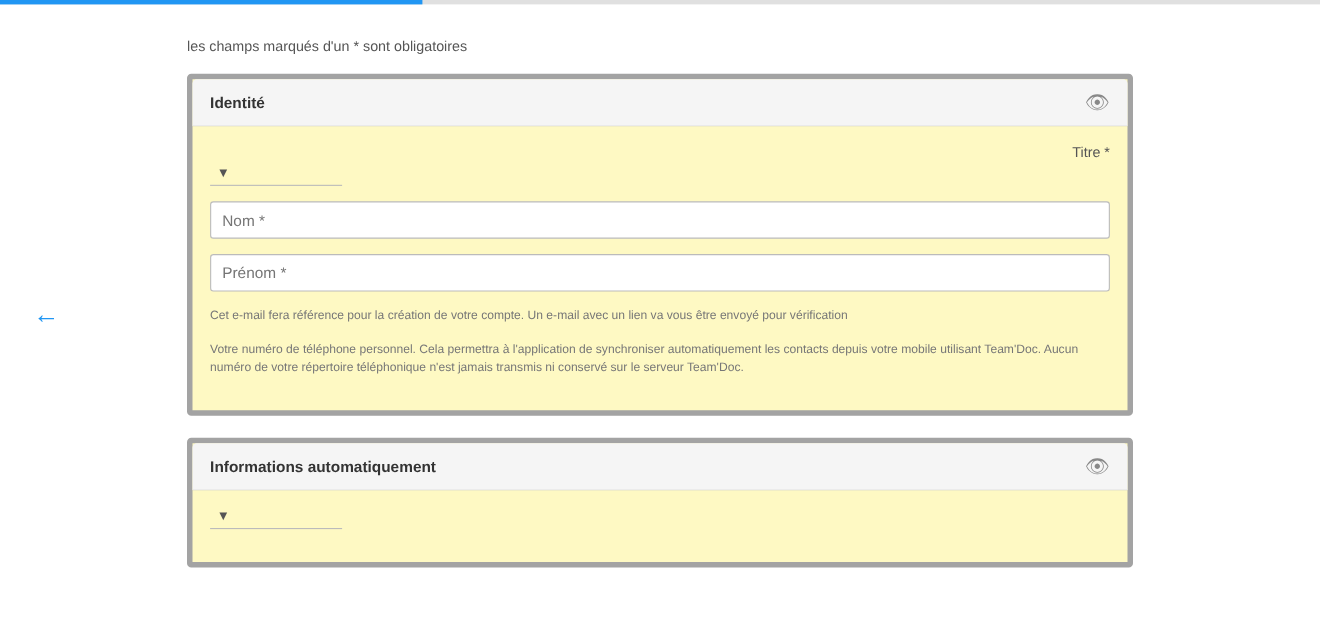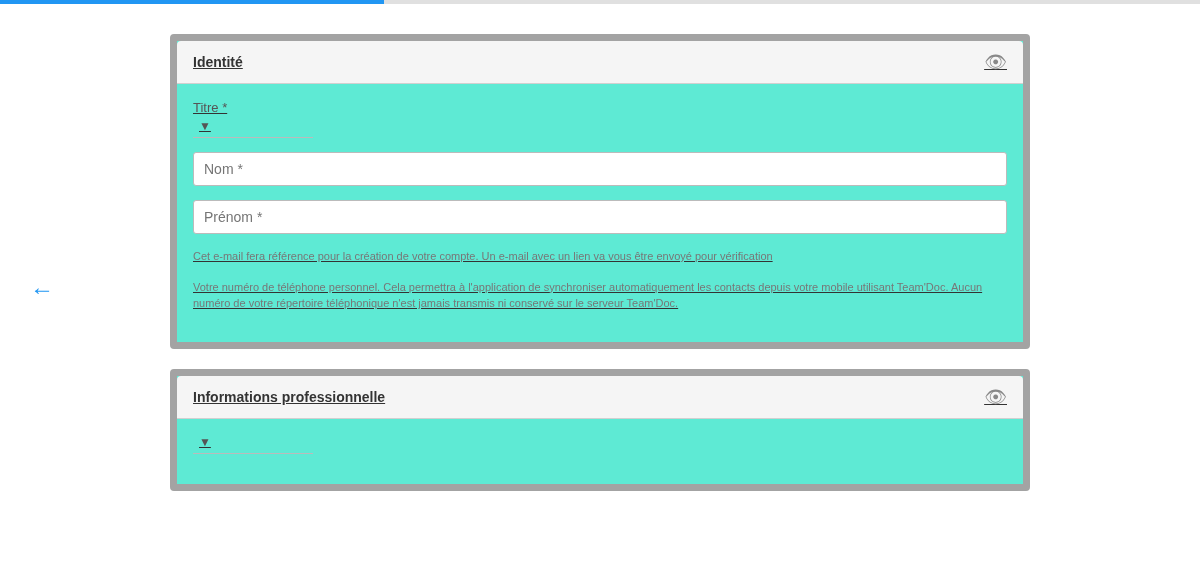--- a/index.html
+++ b/index.html
@@ -38,25 +38,24 @@
       cursor: pointer;
     }
 
     .required-note {
       font-size: 13px;
       color: #555;
       margin-bottom: 18px;
     }
 
     .section {
-      border: 7px solid #a3a3a3;
+      border: 5px solid #a3a3a3;
       border-radius: 4px;
       margin-bottom: 20px;
-      background: #5eead4;
-      text-decoration: underline;
+      background: #fef9c3;
     }
 
     .section-header {
       background: #f5f5f5;
       padding: 10px 16px;
       display: flex;
       align-items: center;
       justify-content: space-between;
       border-bottom: 1px solid #d0d0d0;
       border-radius: 4px 4px 0 0;
@@ -79,20 +78,21 @@
     }
 
     .field-group {
       margin-bottom: 14px;
     }
 
     .field-label {
       font-size: 13px;
       color: #555;
       margin-bottom: 4px;
+      text-align: right;
     }
 
     .dropdown-container {
       display: flex;
       align-items: center;
       border-bottom: 1px solid #bbb;
       padding-bottom: 4px;
       width: 120px;
       cursor: pointer;
     }
@@ -124,20 +124,21 @@
 <body>
 
 <div class="progress-bar-container">
   <div class="progress-bar" style="width: 32%;"></div>
 </div>
 
 <div class="back-arrow">←</div>
 
 <div class="page-wrapper">
 
+  <div class="required-note">les champs marqués d'un * sont obligatoires</div>
 
   <div class="section">
     <div class="section-header">
       <span class="section-title">Identité</span>
       <span class="eye-icon">👁</span>
     </div>
     <div class="section-body">
 
       <div class="field-group">
         <div class="field-label">Titre *</div>
@@ -160,21 +161,21 @@
 
       <div class="field-group">
         <div class="field-hint">Votre numéro de téléphone personnel. Cela permettra à l'application de synchroniser automatiquement les contacts depuis votre mobile utilisant Team'Doc. Aucun numéro de votre répertoire téléphonique n'est jamais transmis ni conservé sur le serveur Team'Doc.</div>
       </div>
 
     </div>
   </div>
 
   <div class="section">
     <div class="section-header">
-      <span class="section-title">Informations professionnelle</span>
+      <span class="section-title">Informations automatiquement</span>
       <span class="eye-icon">👁</span>
     </div>
     <div class="section-body">
 
       <div class="field-group">
         <div class="dropdown-container">
           <span class="dropdown-arrow">▼</span>
         </div>
       </div>
 

